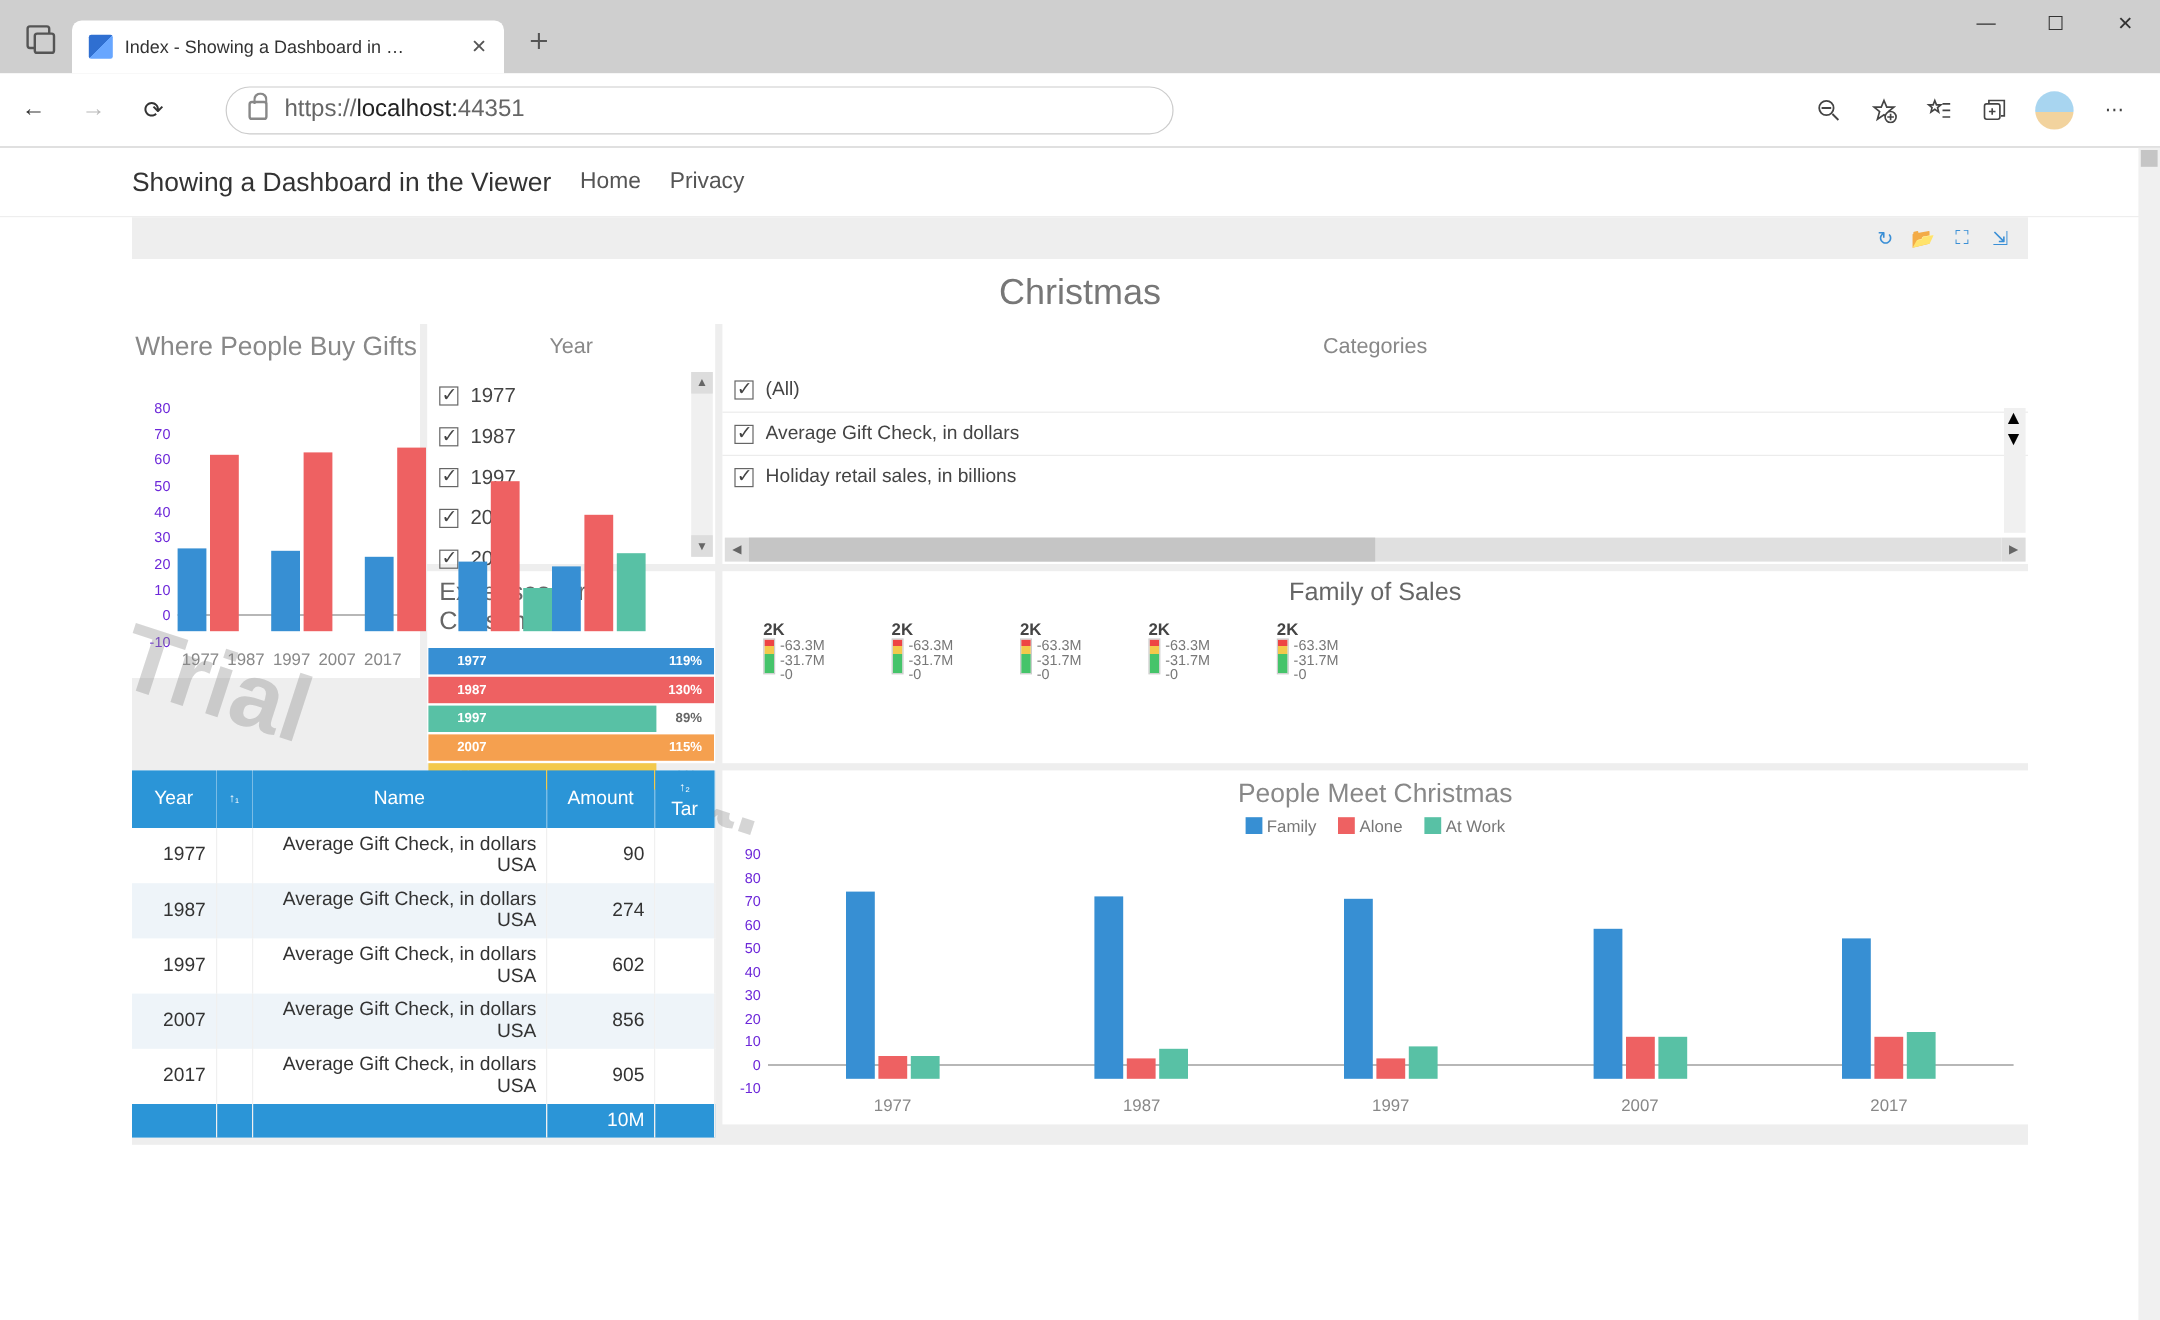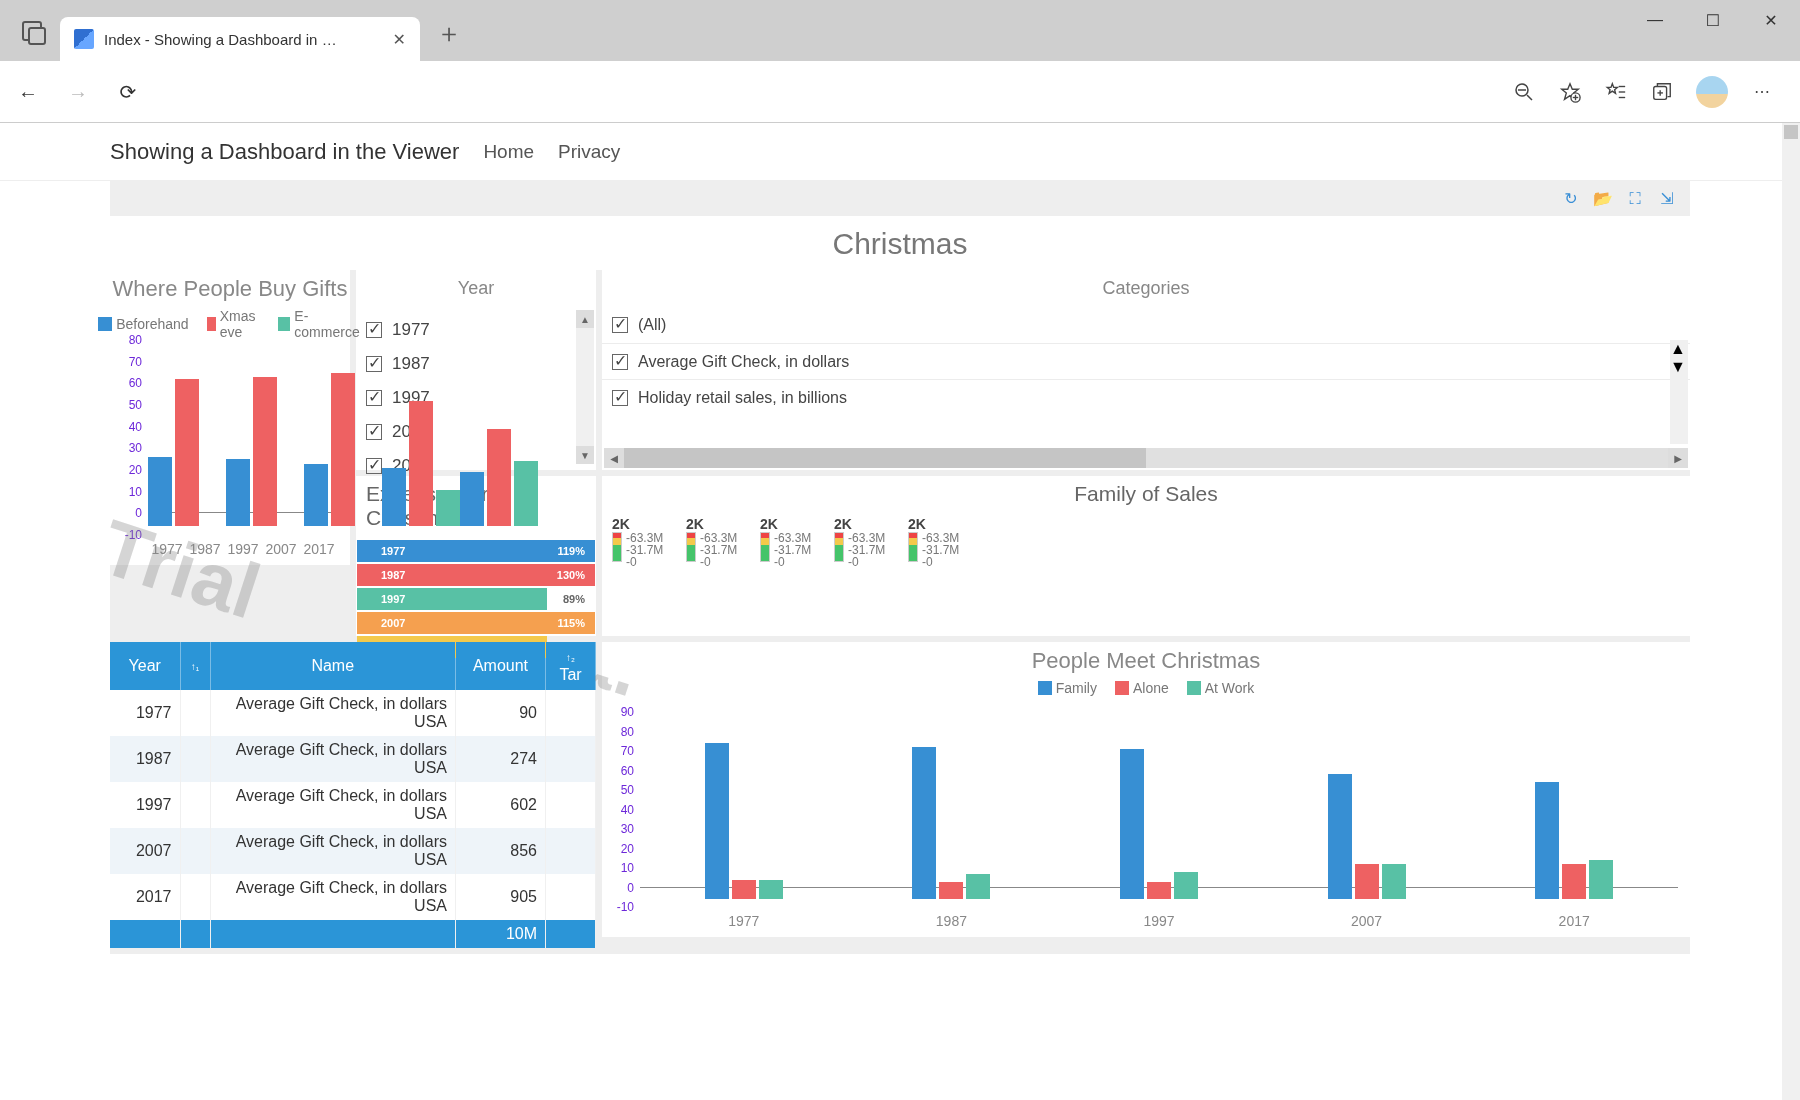--- a/index.html
+++ b/index.html
@@ -92,21 +92,21 @@
   .exp-title { font-size:21px; color:#666; padding:6px 10px; }
   .exp-rows { display:flex; flex-direction:column; gap:2px; padding:4px 1px; }
   .exp-row { height:22px; display:flex; align-items:center; position:relative; font-size:11px; color:#fff; }
   .exp-bar { height:100%; display:flex; align-items:center; padding:0 8px; justify-content:space-between; width:100%; }
   .exp-year { position:absolute; left:24px; font-weight:600; }
   .exp-pct { position:absolute; right:10px; font-weight:600; }
   
   
   .sales-panel { height:160px; }
   .sales-title { text-align:center; font-size:21px; color:#666; padding:6px 0; }
-  .gauge-grid { display:flex; flex-wrap:wrap; gap:4px 12px; padding:4px 10px; }
+  .gauge-grid { display:flex; flex-wrap:wrap; gap:4px 45px; padding:4px 10px;margin-left:24px; }
   .gauge { width:62px; font-size:12px; color:#777; }
   .gauge .g-top { font-weight:600; color:#444; font-size:14px; }
   .g-body { display:flex; gap:4px; align-items:flex-start; }
   .g-bar { width:10px; height:30px; background:linear-gradient(180deg,#e44 0 18%,#f3c94b 18% 42%,#45c46a 42% 100%); border:1px solid #ccc; }
   .g-vals { display:flex; flex-direction:column; line-height:1; font-size:12px; }
   
   
   .table-panel { grid-column:1 / span 2; background:#fff; }
   table.data { width:100%; border-collapse:collapse; font-size:16px; }
   table.data th { background:#2b95d7; color:#fff; font-weight:400; padding:6px 8px; text-align:center; border-right:1px solid #7abce5; position:relative; }
@@ -131,20 +131,24 @@
     <span class="win-btn">—</span>
     <span class="win-btn">☐</span>
     <span class="win-btn">✕</span>
   </div>
 </div>
 
 <div class="address-bar">
   <span class="nav-btn">←</span>
   <span class="nav-btn disabled">→</span>
   <span class="nav-btn">⟳</span>
+  <div class="url-box">
+    <span class="url-lock"></span>
+    <span class="url-text"><span>https://</span><span class="host">localhost:</span><span>44351</span></span>
+  </div>
   <div class="right-icons">
     <span class="r-icon">
         <svg width="20" height="20" viewBox="0 0 20 20" fill="none" stroke="currentColor" stroke-width="1.5">
           <circle cx="8" cy="8" r="6"></circle>
           <line x1="4" y1="8" x2="12" y2="8"></line>
           <line x1="13" y1="13" x2="18" y2="18"></line>
         </svg>
       </span>
     <span class="r-icon">
         <svg width="22" height="22" viewBox="0 0 24 24" fill="none" stroke="currentColor" stroke-width="1.5">
@@ -249,34 +253,20 @@
           <span class="arrow">◀</span>
           <span class="track">
               <span class="thumb"></span>
             </span>
           <span class="arrow">▶</span>
         </div>
       </div>
 
       <div class="panel chart-panel" style="grid-row:1 / span 2;">
         <div class="chart-title">Where People Buy Gifts</div>
-        <div class="legend">
-          <span class="lg-item">
-              <span class="sw c-blue"></span>
-              <span>Beforehand</span>
-            </span>
-          <span class="lg-item">
-              <span class="sw c-red"></span>
-              <span>Xmas eve</span>
-            </span>
-          <span class="lg-item">
-              <span class="sw c-teal"></span>
-              <span>E-commerce</span>
-            </span>
-        </div>
         <div class="chart-body" id="chart1-body">
             <div class="y-axis">
               <span class="y-tick" style="top:0%">80</span>
               <span class="y-tick" style="top:11.11111111111111%">70</span>
               <span class="y-tick" style="top:22.22222222222222%">60</span>
               <span class="y-tick" style="top:33.33333333333333%">50</span>
               <span class="y-tick" style="top:44.44444444444444%">40</span>
               <span class="y-tick" style="top:55.55555555555556%">30</span>
               <span class="y-tick" style="top:66.66666666666666%">20</span>
               <span class="y-tick" style="top:77.77777777777779%">10</span>

